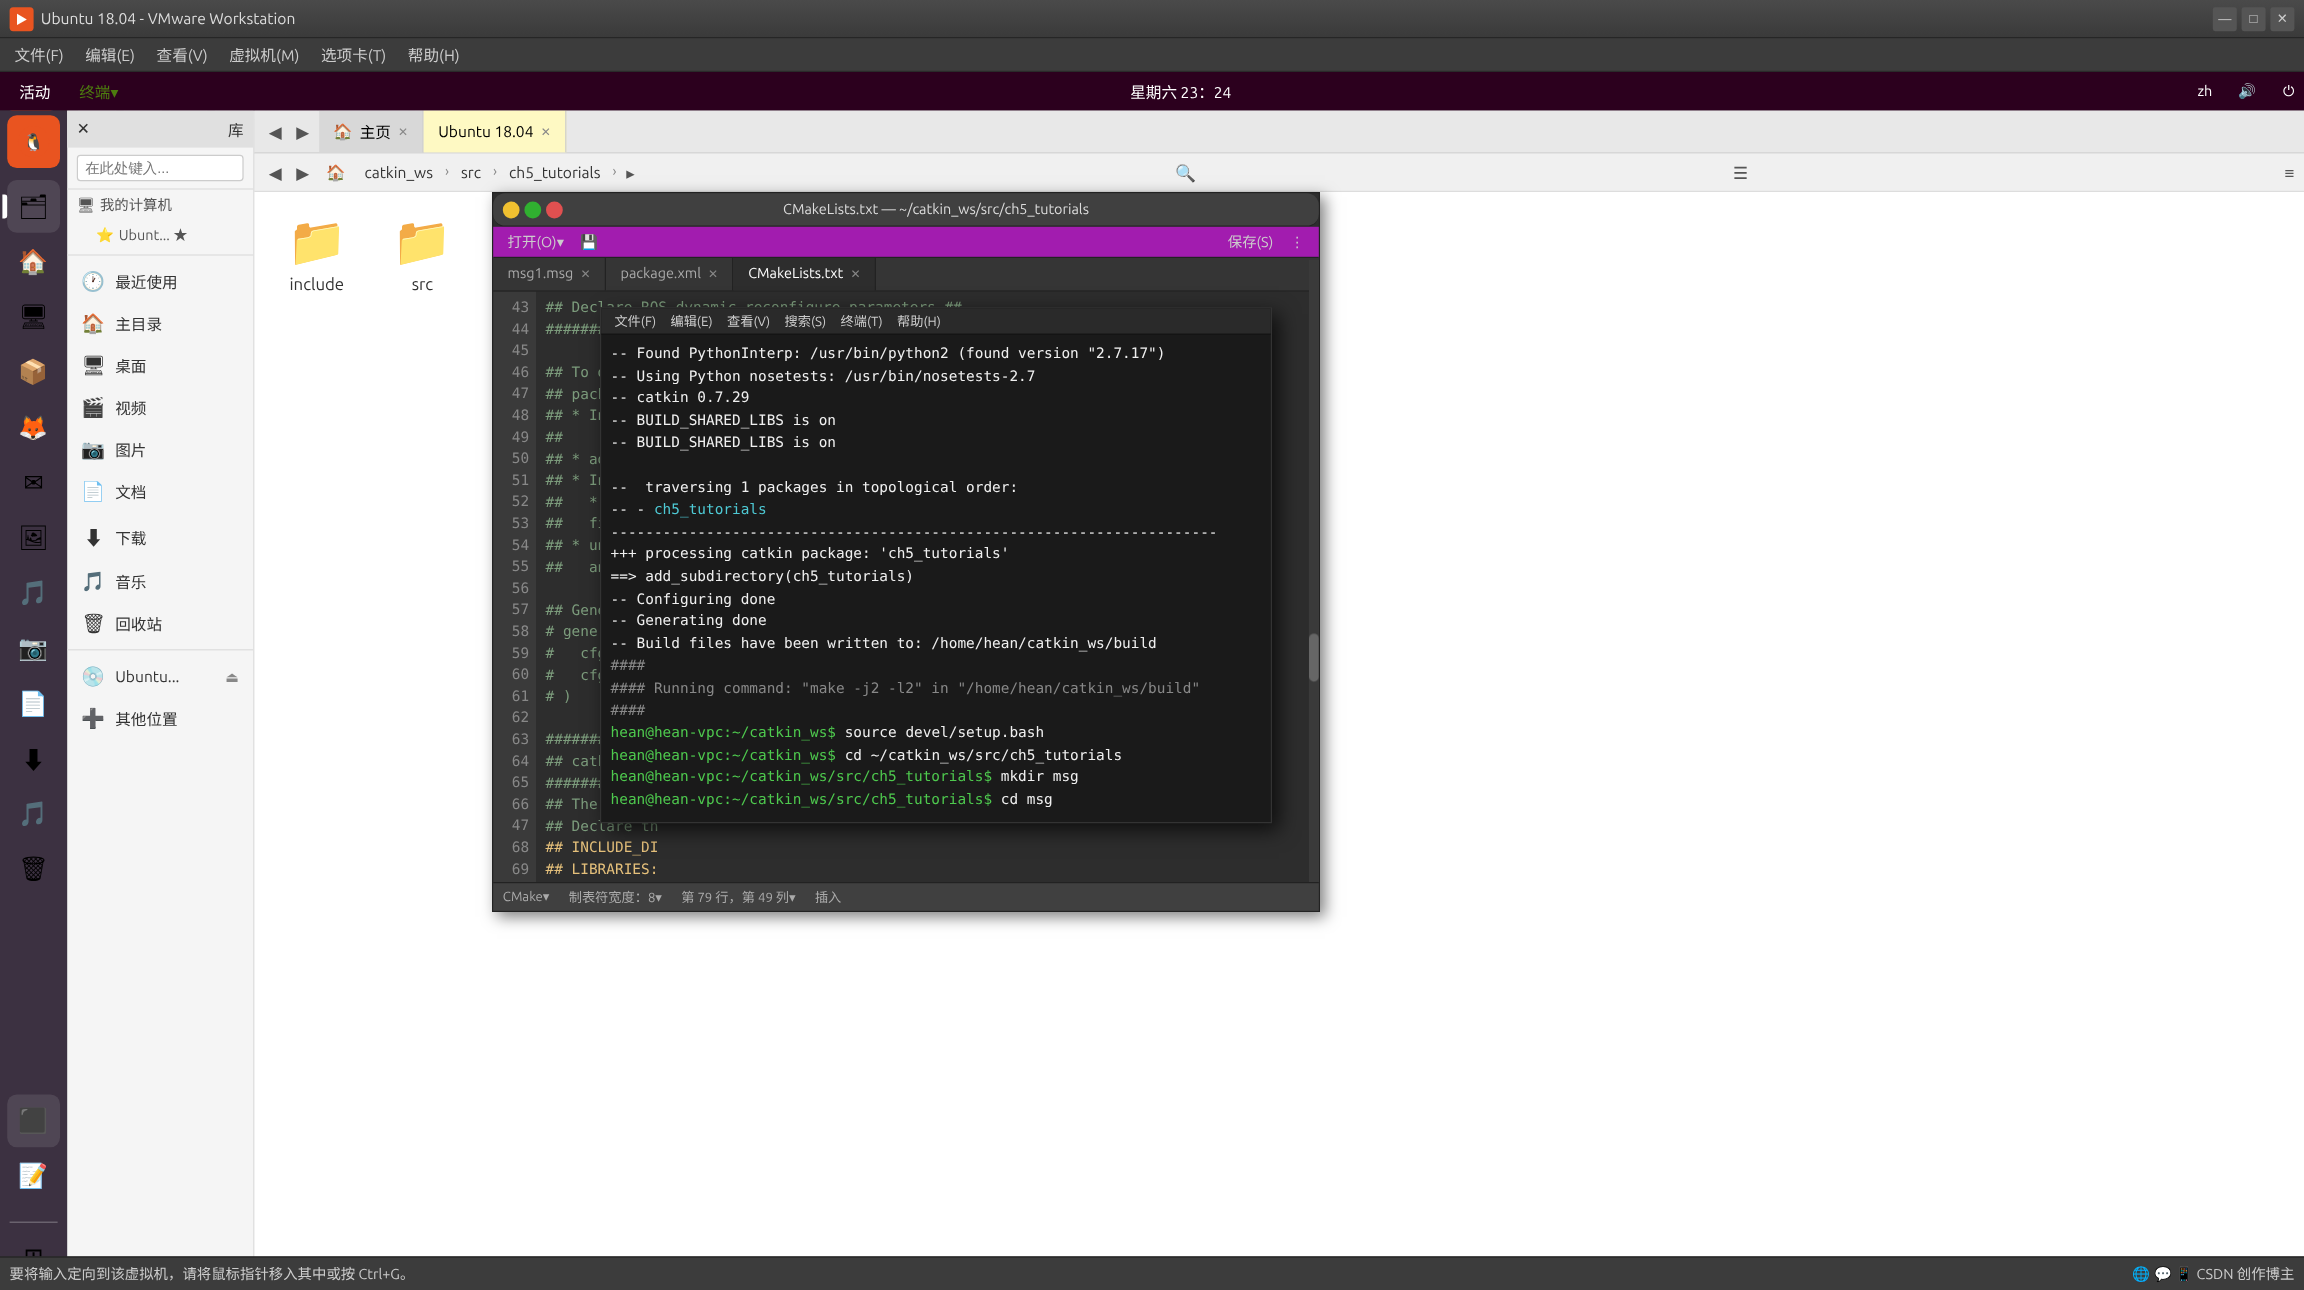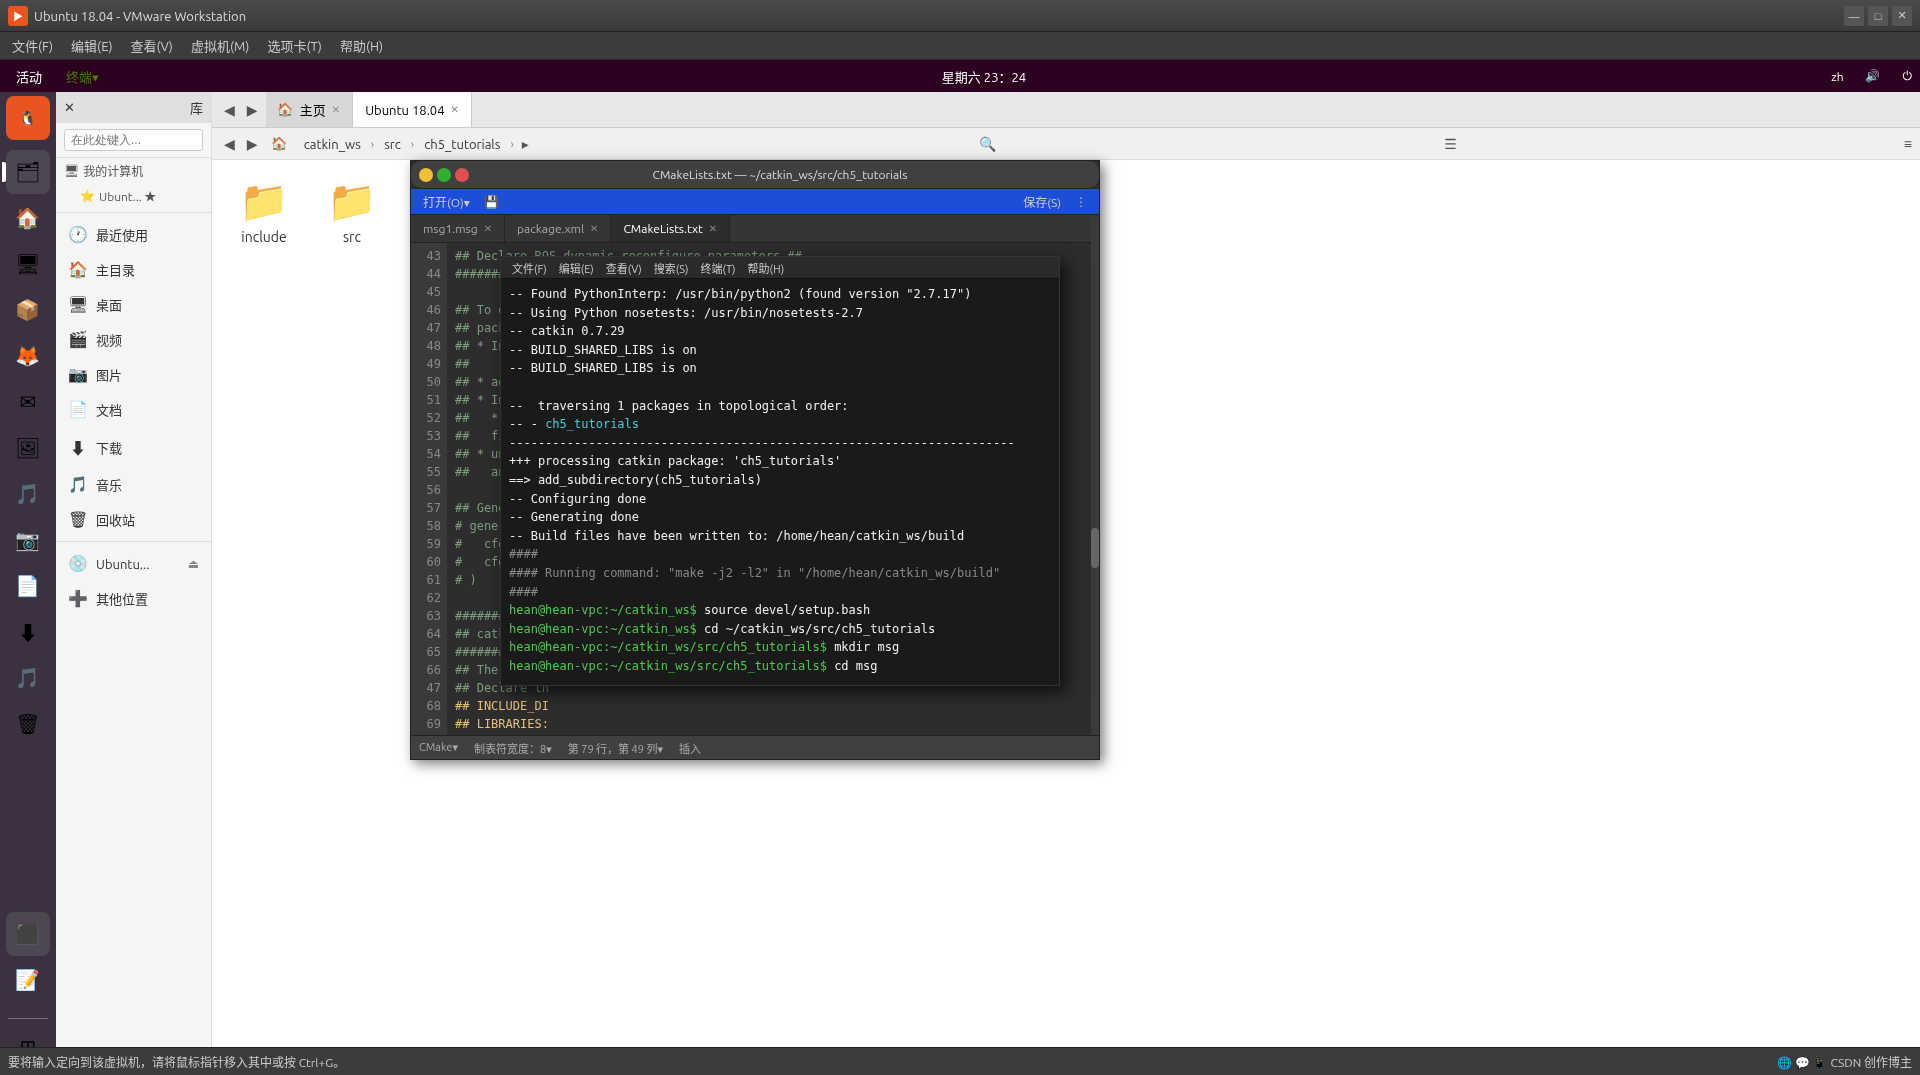--- a/index.html
+++ b/index.html
@@ -133,21 +133,21 @@
     .fm-tabs {
       display: flex;
       align-items: stretch;
       height: 100%;
     }
     .fm-tab {
       padding: 0 12px; display: flex; align-items: center; gap: 6px;
       font-size: 13px; cursor: pointer; border-right: 1px solid #ccc;
       background: #d8d8d8;
     }
-    .fm-tab.active { background: #ffffff; }
+    .fm-tab.active { background: #fef9c3; }
     .fm-tab-close { font-size: 10px; color: #888; cursor: pointer; }
     .fm-nav-btn { background: none; border: none; cursor: pointer; color: #555; font-size: 14px; padding: 2px 4px; }
 
     
     .fm-breadcrumb {
       height: 32px;
       background: #f0f0f0;
       display: flex; align-items: center;
       padding: 0 8px; gap: 4px;
       border-bottom: 1px solid #ddd;
@@ -197,21 +197,21 @@
       border-radius: 10px;
     }
     .gedit-title { color: #ddd; font-size: 12px; flex: 1; text-align: center; }
     .gedit-winctrls { display: flex; gap: 4px; }
     .gedit-btn { width: 14px; height: 14px; border-radius: 50%; cursor: pointer; border: none; }
     .gedit-btn.min { background: #f0c030; }
     .gedit-btn.max { background: #30b030; }
     .gedit-btn.close { background: #e05050; }
 
     .gedit-menubar {
-      height: 26px; background: #1d4ed8;
+      height: 26px; background: #a21caf;
       display: flex; align-items: center; padding: 0 6px; gap: 2px;
       border-bottom: 1px solid #222;
     }
     .gedit-menu { color: #ccc; font-size: 12px; padding: 2px 6px; cursor: pointer; border-radius: 2px; }
 
     .gedit-tabs {
       height: 28px; background: #353535;
       display: flex; align-items: stretch;
       border-bottom: 1px solid #222;
     }

